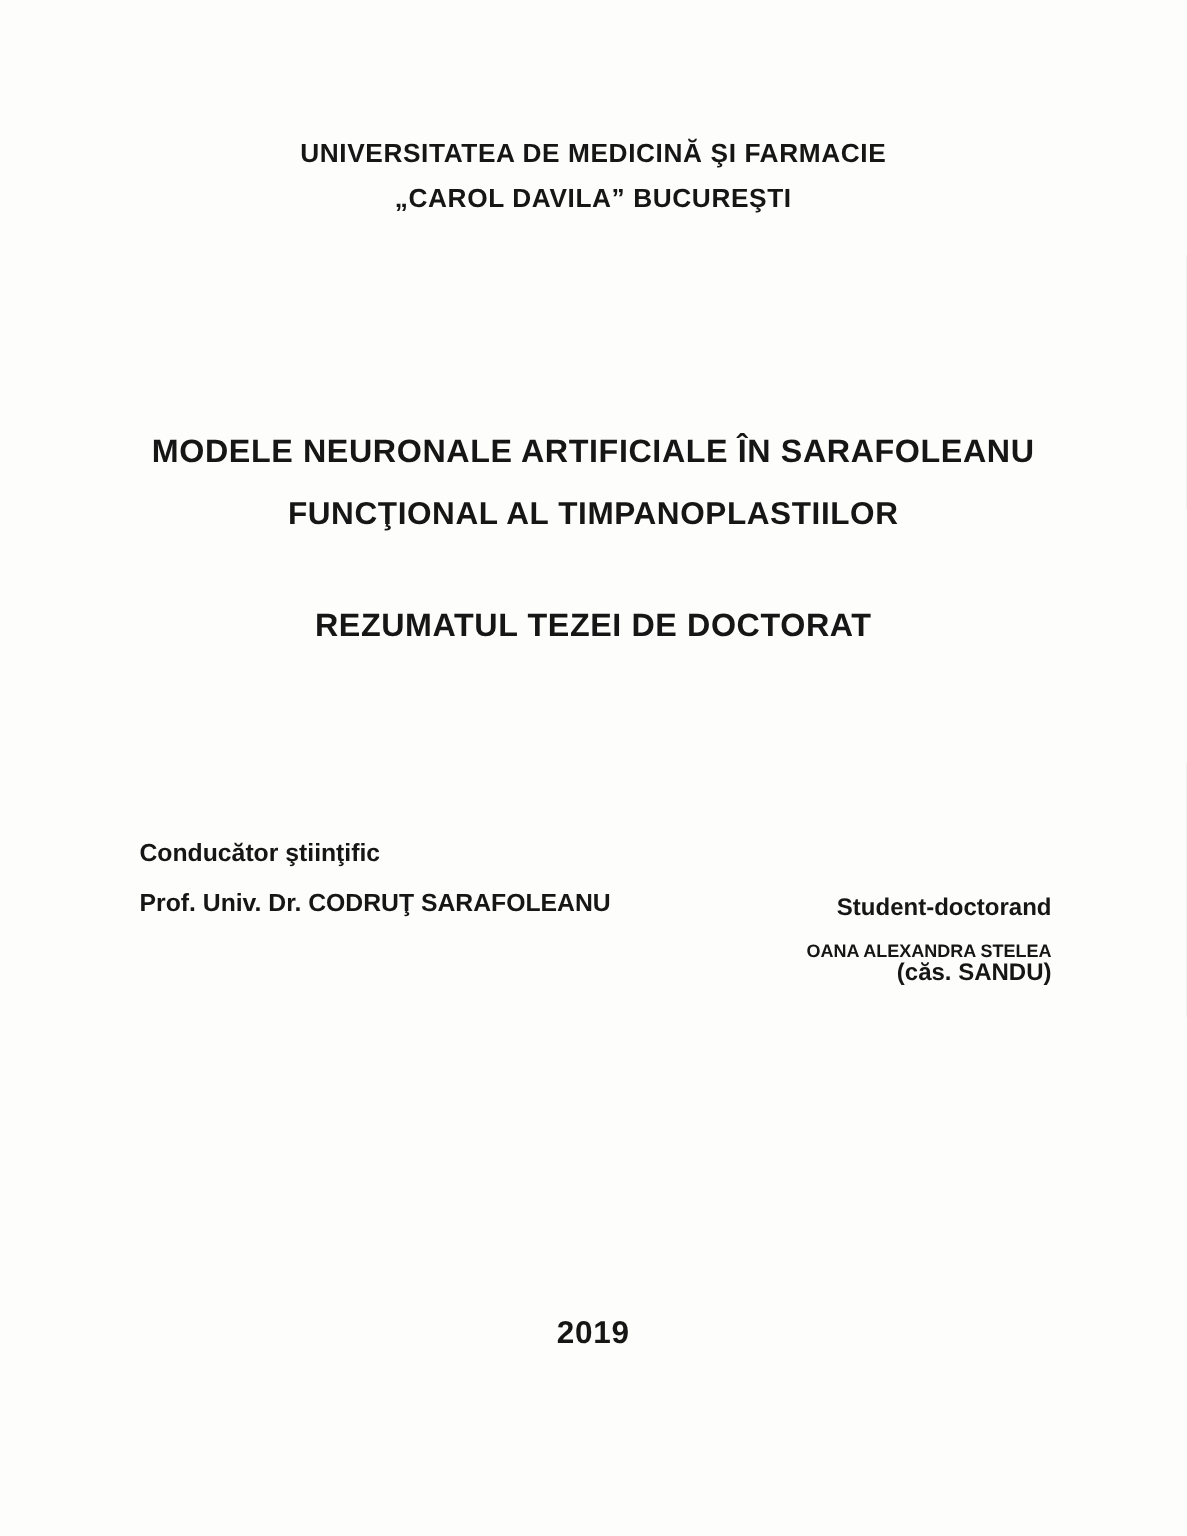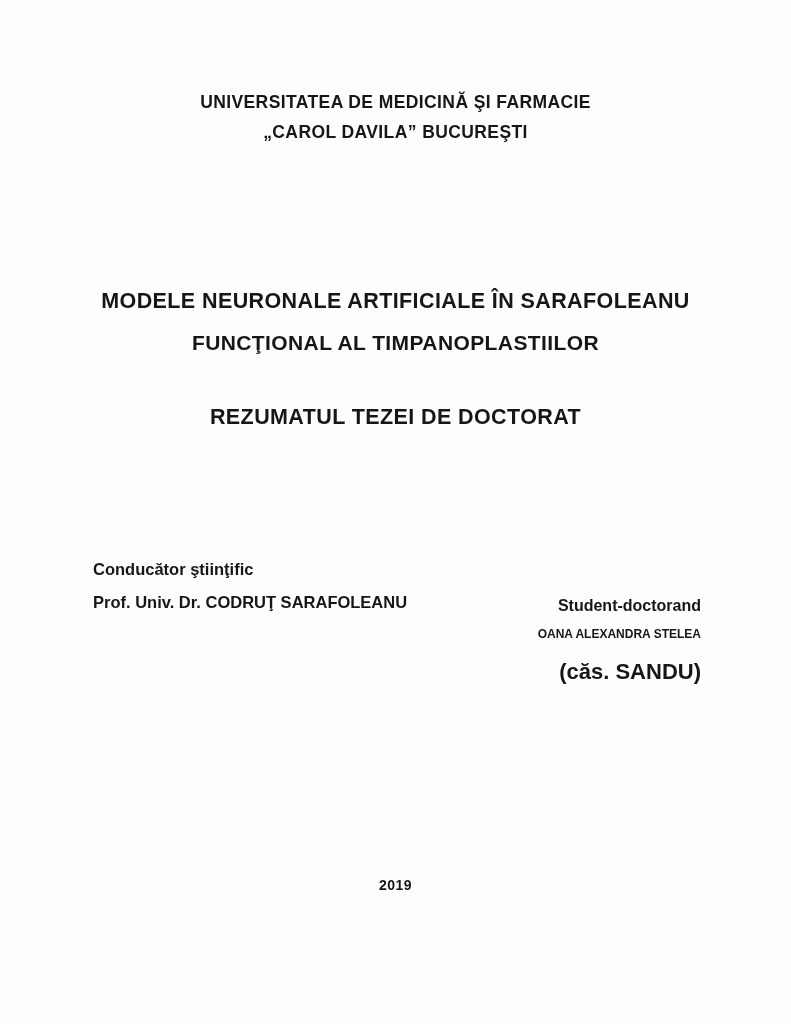--- a/index.html
+++ b/index.html
@@ -39,24 +39,24 @@
   .ttl-2 { top: 331px; font-size: 21px; letter-spacing: 0.4px; }
   .ttl-3 { top: 369px; font-size: 21.5px; letter-spacing: 0.4px; margin-top: 36px; }
 
   
   .adv-label { top: 560px; font-size: 16.5px; }
   .adv-name  { top: 593px; font-size: 16.5px; text-align: right; }
 
   
   .stu-label { top: 597px; font-size: 16px; }
   .stu-name  { top: 627px; font-size: 12px; }
-  .stu-note  { top: 659px; font-size: 22px; }
+  .stu-note  { top: 640px; font-size: 16px; }
 
   
-  .year { top: 877px; font-size: 14px; letter-spacing: 0.5px; }
+  .year { top: 877px; font-size: 21px; letter-spacing: 0.5px; }
 </style>
 </head>
 <body>
 
 <div class="page">
 
   <div class="line centered hdr-1">UNIVERSITATEA DE MEDICINĂ ŞI FARMACIE</div>
   <div class="line centered hdr-2">„CAROL DAVILA” BUCUREŞTI</div>
 
   <div class="line centered ttl-1">MODELE NEURONALE ARTIFICIALE ÎN SARAFOLEANU</div>

